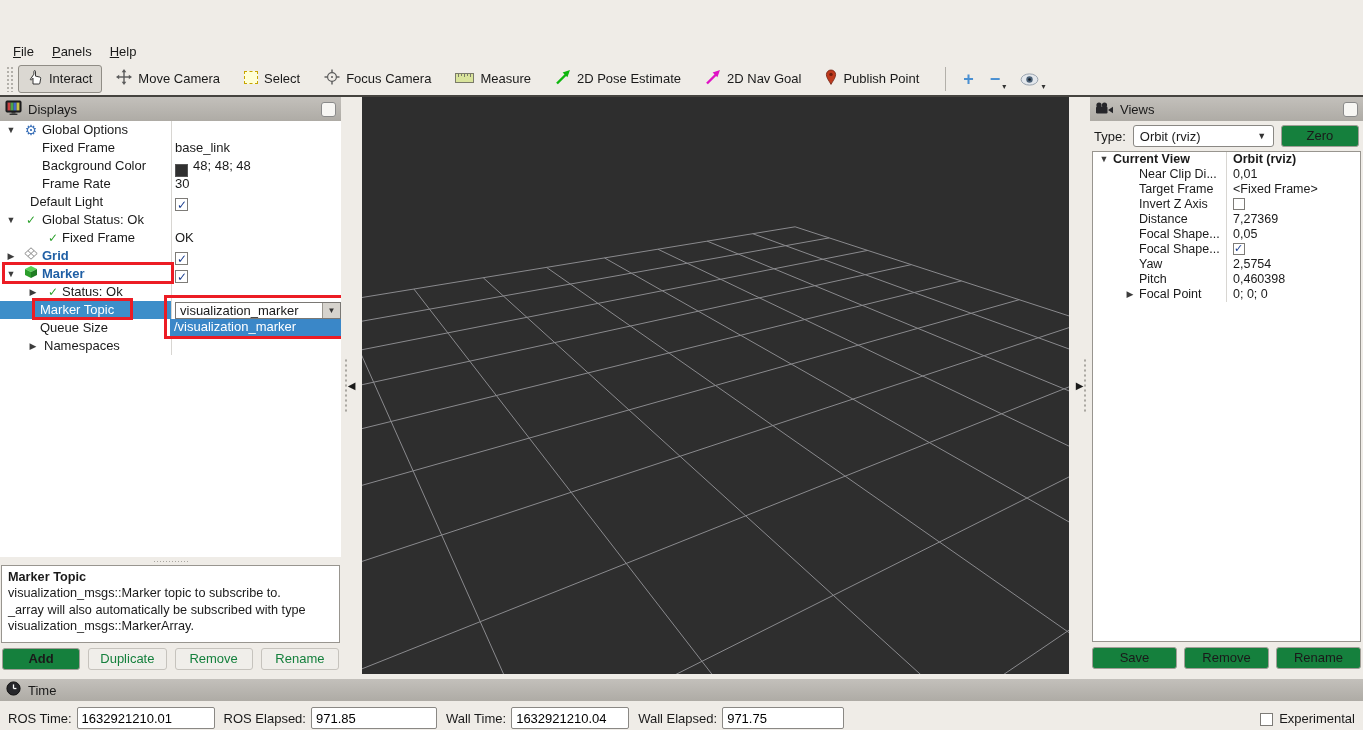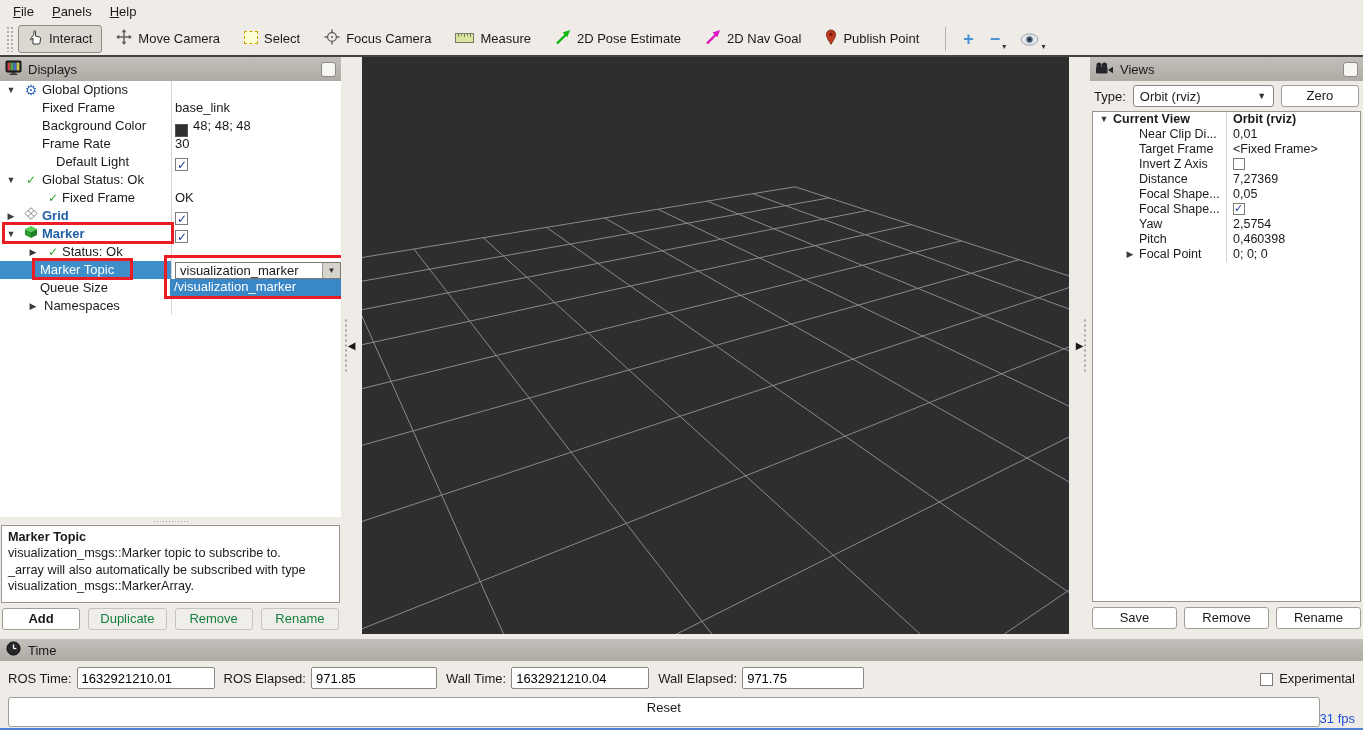--- a/index.html
+++ b/index.html
@@ -1,20 +1,20 @@
 <!DOCTYPE html>
 <html><head>
 <meta charset="utf-8">
 <style>
   * { box-sizing: border-box; margin: 0; padding: 0; }
   html,body { width:1363px; height:730px; overflow:hidden; }
   body { font-family:"Liberation Sans","DejaVu Sans",sans-serif; font-size:13px; color:#1a1a1a; background:#efece7; position:relative; }
 
   
-  .menubar { height:22px; display:flex; align-items:center; padding-left:4px; }
+  .menubar { height:22px; display:flex; align-items:center; padding-left:4px;margin-top:40px; }
   .menu-item { padding:3px 9px; cursor:default; }
   .menu-item u { text-decoration:underline; }
 
   
   .toolbar { height:35px; display:flex; align-items:center; padding:0 3px; border-bottom:2px solid #45433f; }
   .grip { width:7px; height:26px; margin:0 3px;
           background-image:radial-gradient(#b3b0aa 1px, transparent 1.1px);
           background-size:4px 4px; }
   .tool { display:flex; align-items:center; gap:6px; padding:4px 9px; margin:8px 2px; border:1px solid transparent; white-space:nowrap; cursor:default; }
   .tool.active { background:#dbd8d2; border:1px solid #908d86; border-radius:3px; }
@@ -51,21 +51,21 @@
   .combo .ctext { flex:1; padding-left:4px; line-height:15px; overflow:hidden; }
   .combo .cbtn { width:18px; background:#d6d3cd; border-left:1px solid #9a978f; text-align:center; font-size:8px; line-height:15px; color:#333; }
   .popup { position:absolute; left:170px; top:198px; width:176px; height:17px; background:#3a87c8; color:#fff; padding-left:4px; line-height:16px; z-index:4; white-space:nowrap; }
 
   .annot { position:absolute; border:3px solid #ec1c24; z-index:6; pointer-events:none; }
 
   .dots-row { height:8px; display:flex; justify-content:center; align-items:center; }
   .dots-h { width:36px; height:3px; background-image:radial-gradient(#a9a6a0 0.8px, transparent 1px); background-size:3px 3px; }
   .help-box { margin:0 1px; border:1px solid #98958f; background:#fff; padding:3px 6px; height:78px; font-size:12.7px; line-height:1.28; white-space:pre-wrap; }
   .btn-row { display:flex; gap:8px; padding:5px 2px 4px; }
-  .qbtn { flex:1; height:22px; background:#ffffff; border:1px solid #a19e97; border-radius:3px; font-size:13px; text-align:center; line-height:20px; cursor:default; }
+  .qbtn { flex:1; height:22px; background:#15803d; border:1px solid #a19e97; border-radius:3px; font-size:13px; text-align:center; line-height:20px; cursor:default; }
   .qbtn.primary { font-weight:bold; }
   .qbtn.disabled { color:#15803d; border-color:#c6c3bd; background:#f0eeea; }
 
   
   .splitter { width:21px; display:flex; align-items:center; position:relative; }
   .split-dots { position:absolute; top:50%; transform:translateY(-50%); width:4px; height:56px;
                 background-image:radial-gradient(#aaa7a1 0.9px, transparent 1px); background-size:4px 5px; }
   .split-arrow { font-size:10px; color:#1a1a1a; margin:0 auto; }
   .viewport { width:707px; height:577px; background:#2e2e2e; position:relative; overflow:hidden; }
   .viewport svg { position:absolute; left:0; top:0; }
@@ -248,21 +248,21 @@
         <div class="trow">
           <div class="tname">
             <span style="position: absolute; left: 42px;">Frame Rate</span>
           </div>
           <div class="tval">
             <span>30</span>
           </div>
         </div>
         <div class="trow">
           <div class="tname">
-            <span style="position: absolute; left: 56px;">Default Light</span>
+            <span style="position: absolute; left: 30px;">Default Light</span>
           </div>
           <div class="tval">
             <span class="cbox on"></span>
           </div>
         </div>
         <div class="trow">
           <div class="tname">
             <span class="exp" style="position: absolute; left: 4px;">▼</span>
             <span class="ticon" style="position: absolute; left: 22px;"><span class="chk">✓</span></span>
             <span style="position: absolute; left: 42px; text-align: right;">Global Status: Ok</span>
@@ -504,21 +504,21 @@
     <div class="tfield">
       <span>ROS Time:</span>
       <input class="tinput" style="width: 138px;" value="1632921210.01">
     </div>
     <div class="tfield">
       <span>ROS Elapsed:</span>
       <input class="tinput" style="width: 126px;" value="971.85">
     </div>
     <div class="tfield">
       <span>Wall Time:</span>
-      <input class="tinput" style="width: 138px;" value="1632921210.04">
+      <input class="tinput" style="width: 118px;" value="1632921210.04">
     </div>
     <div class="tfield">
       <span>Wall Elapsed:</span>
       <input class="tinput" style="width: 122px;" value="971.75">
     </div>
     <div class="exp-group">
       <span class="cbox"></span>
       <span>Experimental</span>
     </div>
   </div>

